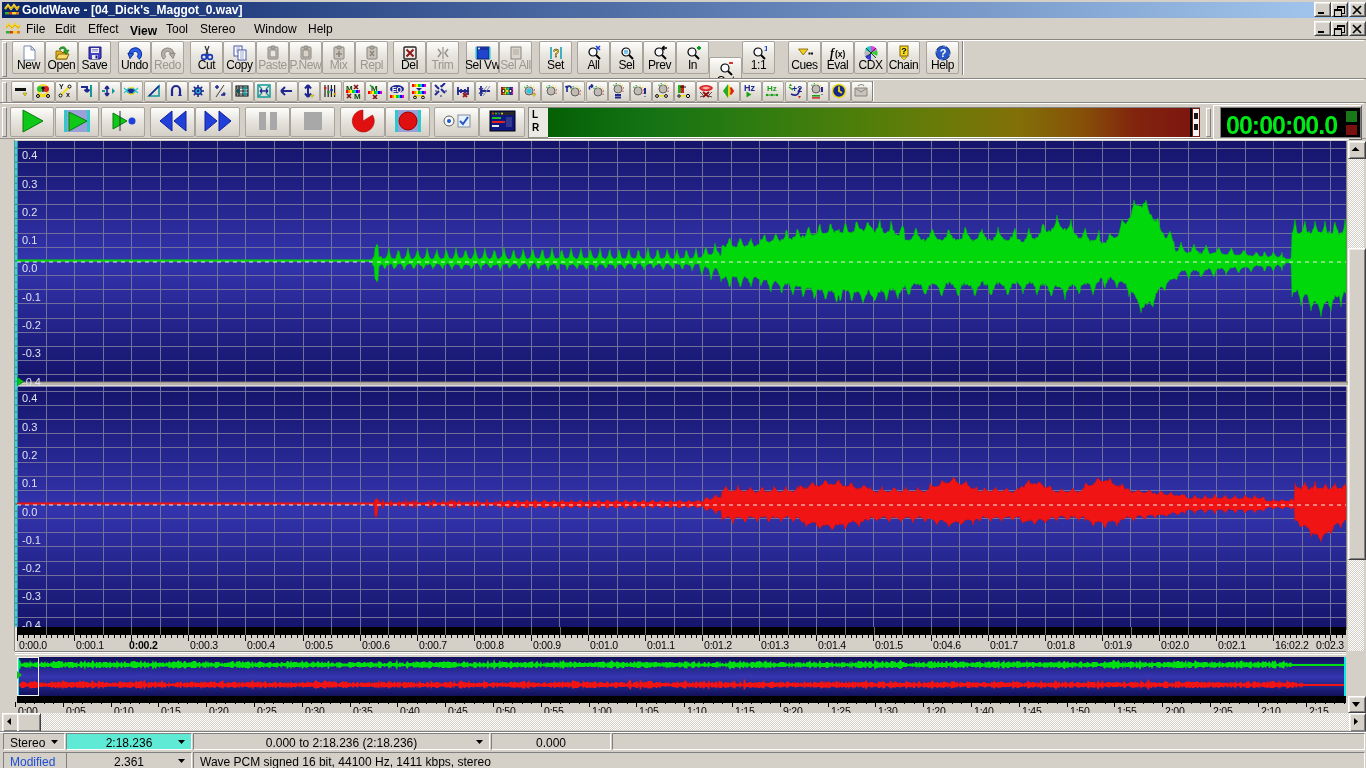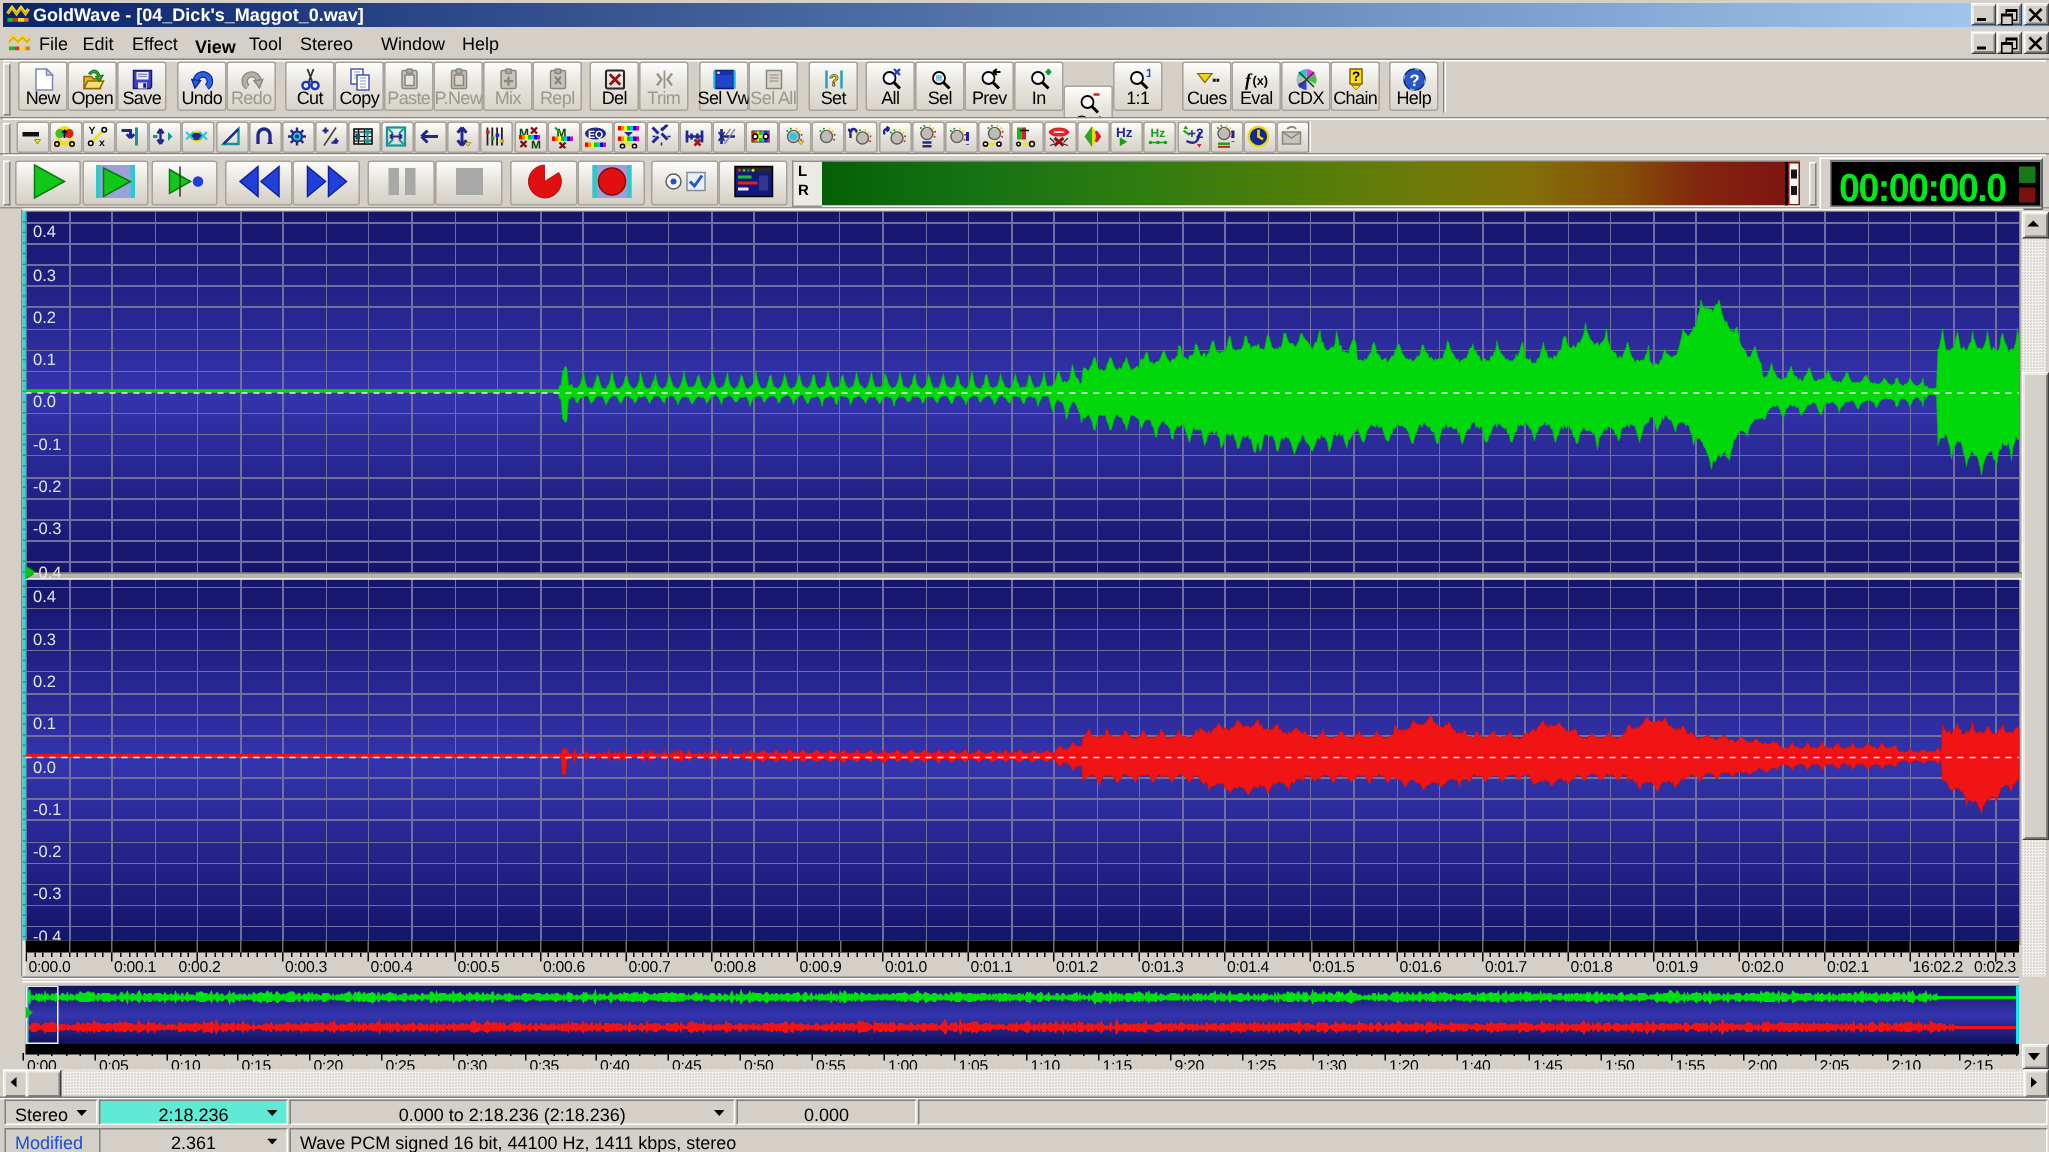--- a/index.html
+++ b/index.html
@@ -1141,35 +1141,35 @@
     <div class="abs" style="left:1285px;top:8px;width:1px;height:3px;background:#000;"></div>
     <div class="abs" style="left:1290px;top:8px;width:1px;height:3px;background:#000;"></div>
     <div class="abs" style="left:1296px;top:8px;width:1px;height:3px;background:#000;"></div>
     <div class="abs" style="left:1302px;top:8px;width:1px;height:3px;background:#000;"></div>
     <div class="abs" style="left:1308px;top:8px;width:1px;height:3px;background:#000;"></div>
     <div class="abs" style="left:1313px;top:8px;width:1px;height:6px;background:#000;"></div>
     <div class="abs" style="left:1319px;top:8px;width:1px;height:3px;background:#000;"></div>
     <div class="abs" style="left:1325px;top:8px;width:1px;height:3px;background:#000;"></div>
     <div class="axlbl" style="left:2px;top:12px;">0:00.0</div>
     <div class="axlbl" style="left:59px;top:12px;">0:00.1</div>
-    <div class="axlbl" style="left:102px;top:12px;">0:00.2</div>
+    <div class="axlbl" style="left:112px;top:12px;font-weight:bold;">0:00.2</div>
     <div class="axlbl" style="left:173px;top:12px;">0:00.3</div>
     <div class="axlbl" style="left:230px;top:12px;">0:00.4</div>
     <div class="axlbl" style="left:288px;top:12px;">0:00.5</div>
     <div class="axlbl" style="left:345px;top:12px;">0:00.6</div>
     <div class="axlbl" style="left:402px;top:12px;">0:00.7</div>
     <div class="axlbl" style="left:459px;top:12px;">0:00.8</div>
     <div class="axlbl" style="left:516px;top:12px;">0:00.9</div>
     <div class="axlbl" style="left:573px;top:12px;">0:01.0</div>
     <div class="axlbl" style="left:630px;top:12px;">0:01.1</div>
     <div class="axlbl" style="left:687px;top:12px;">0:01.2</div>
     <div class="axlbl" style="left:744px;top:12px;">0:01.3</div>
     <div class="axlbl" style="left:801px;top:12px;">0:01.4</div>
     <div class="axlbl" style="left:858px;top:12px;">0:01.5</div>
-    <div class="axlbl" style="left:916px;top:12px;">0:01.6</div>
+    <div class="axlbl" style="left:916px;top:12px;">0:04.6</div>
     <div class="axlbl" style="left:973px;top:12px;">0:01.7</div>
     <div class="axlbl" style="left:1030px;top:12px;">0:01.8</div>
     <div class="axlbl" style="left:1087px;top:12px;">0:01.9</div>
     <div class="axlbl" style="left:1144px;top:12px;">0:02.0</div>
     <div class="axlbl" style="left:1201px;top:12px;">0:02.1</div>
     <div class="axlbl" style="left:1258px;top:12px;">16:02.2</div>
     <div class="axlbl" style="right:2px;top:12px;">0:02.3</div>
   </div>
 <div class="abs" style="left:15px;top:627px;width:2px;height:24px;background:#e8e6e0;"></div>
 <div class="abs" style="left:15px;top:651px;width:1331px;height:1px;background:#808080;"></div>

